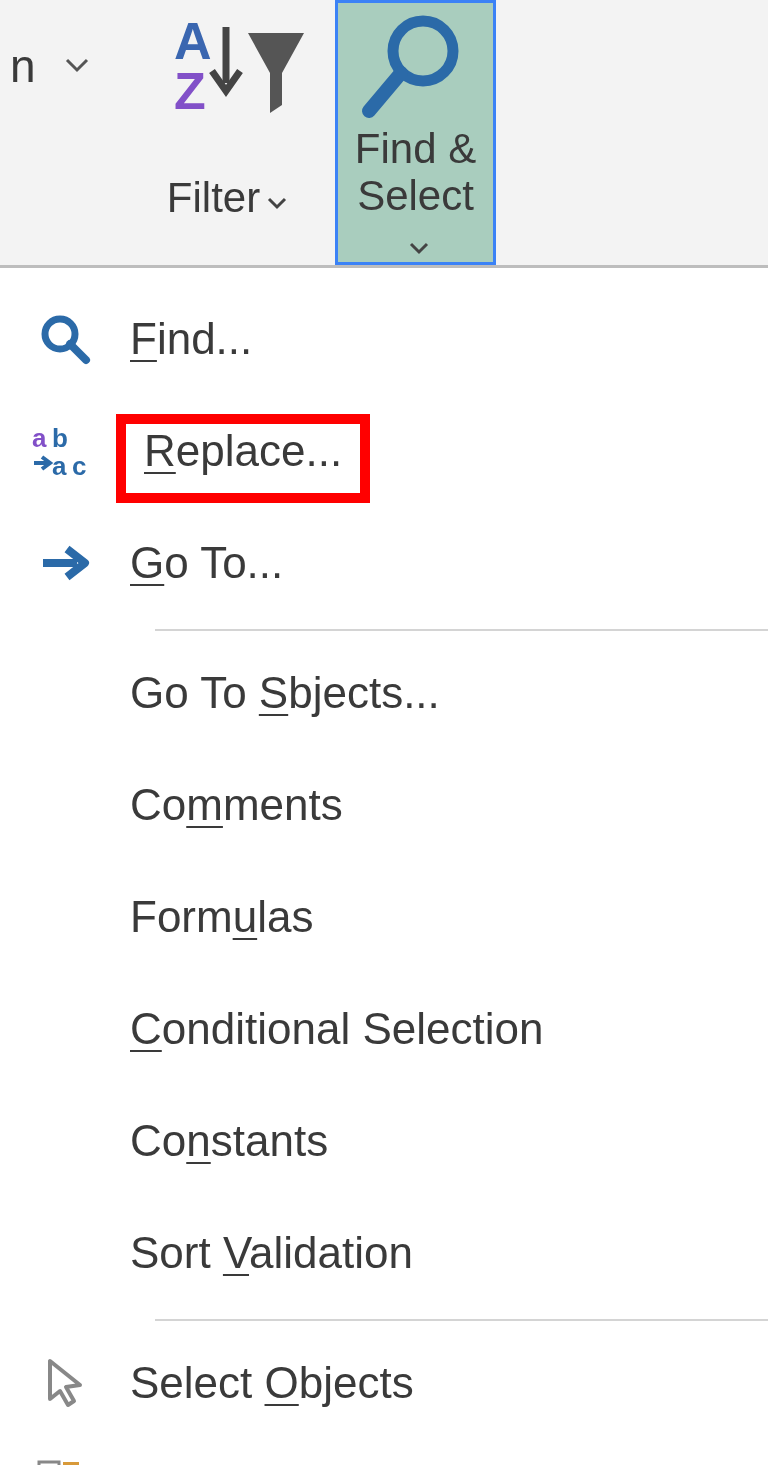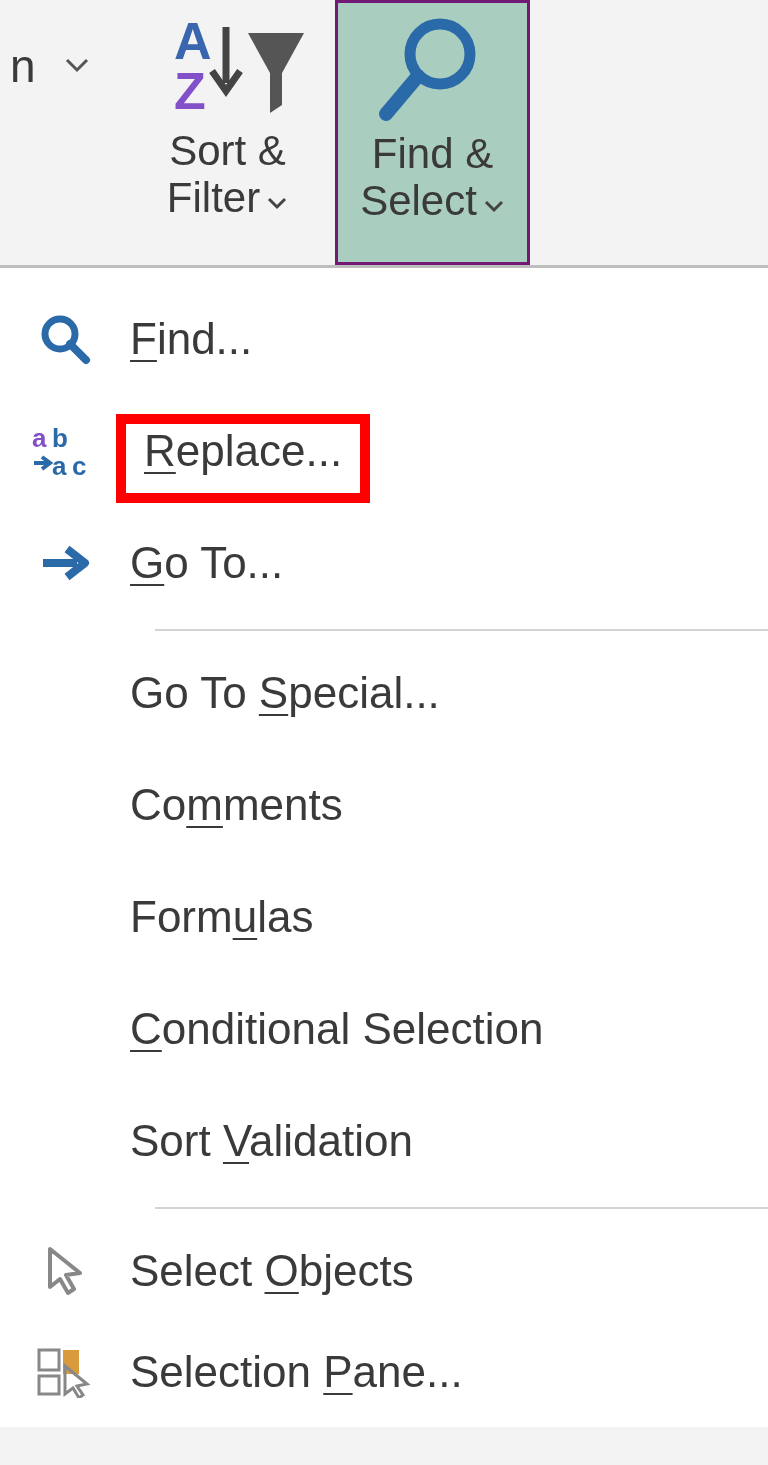--- a/index.html
+++ b/index.html
@@ -1,20 +1,20 @@
 <!DOCTYPE html>
 <html><head>
 <meta charset="utf-8">
 <style>
   html,body{margin:0;padding:0;width:768px;height:1465px;font-family:"Segoe UI",Arial,sans-serif;color:#444;background:#f3f3f3;}
   .ribbon{height:265px;display:flex;border-bottom:3px solid #bdbdbd;background:#f3f3f3;}
   .ribbon-cell{display:flex;flex-direction:column;align-items:center;justify-content:flex-start;padding:8px 10px 6px 10px;}
   .cell-left{width:100px;border-right:0px;}
   .cell-sort{width:195px;}
-  .cell-find{width:195px;background:#a9cdbe;border:3px solid #701a75;box-sizing:border-box;}
+  .cell-find{width:161px;background:#a9cdbe;border:3px solid #3b82f6;box-sizing:border-box;}
   .cell-spacer{flex:1;}
   .ribbon-icon{height:115px;display:flex;align-items:center;justify-content:center;}
   .ribbon-label{font-size:42px;line-height:1.12;text-align:center;color:#3a3a3a;padding-top:4px;font-weight:400;}
   .drop-caret{display:inline-block;margin-left:6px;}
   .menu{background:#ffffff;padding-top:15px;padding-bottom:10px;}
   .menu-item{display:flex;align-items:center;height:112px;text-align:right;}
   .menu-icon{width:130px;display:flex;justify-content:center;align-items:center;}
   .menu-text{font-size:44px;color:#3a3a3a;}
   .menu-sep{height:2px;background:#d4d4d4;margin:10px 0 6px 155px;}
   .hot{text-decoration:underline;text-underline-offset:6px;text-decoration-thickness:2px;}
@@ -45,21 +45,21 @@
         <text x="26" y="46" font-size="52" font-family="Arial" font-weight="700" fill="#3a66b0">A</text>
         <text x="26" y="96" font-size="52" font-family="Arial" font-weight="700" fill="#8250c8">Z</text>
 
         <line x1="78" y1="14" x2="78" y2="70" stroke="#444" stroke-width="7"></line>
         <polyline points="64,58 78,78 92,58" fill="none" stroke="#444" stroke-width="7"></polyline>
 
         <polygon points="100,20 156,20 134,60 134,92 122,100 122,60" fill="#555"></polygon>
       </svg>
     </div>
     <div class="ribbon-label">
-      <span>Sort &amp;</span><br>
+      <br>
       <span>Filter</span><span class="drop-caret"><svg width="22" height="18" viewBox="0 0 22 18">
             <polyline points="3,5 11,13 19,5" fill="none" stroke="#444" stroke-width="3"></polyline>
           </svg></span>
     </div>
   </div>
 
   <div class="ribbon-cell cell-find">
     <div class="ribbon-icon">
       <svg width="130" height="110" viewBox="0 0 130 110">
         <circle cx="72" cy="40" r="30" fill="none" stroke="#2b6aa8" stroke-width="11"></circle>
@@ -114,38 +114,42 @@
           <polyline points="30,6 48,20 30,34" fill="none" stroke="#2b6aa8" stroke-width="8" stroke-linejoin="round"></polyline>
         </svg>
     </div>
     <div class="menu-text"><span></span><span class="hot">G</span><span>o To...</span></div>
   </div>
 
   <div class="menu-sep"></div>
 
   <div class="menu-item">
     <div class="menu-icon"></div>
-    <div class="menu-text"><span>Go To </span><span class="hot">S</span><span>pecial...</span></div>
+    <div class="menu-text"><span>Go To </span><span class="hot">S</span><span>bjects...</span></div>
   </div>
 
   <div class="menu-item">
     <div class="menu-icon"></div>
     <div class="menu-text"><span>Co</span><span class="hot">m</span><span>ments</span></div>
   </div>
 
   <div class="menu-item">
     <div class="menu-icon"></div>
     <div class="menu-text"><span>Form</span><span class="hot">u</span><span>las</span></div>
   </div>
 
   <div class="menu-item">
     <div class="menu-icon"></div>
     <div class="menu-text"><span></span><span class="hot">C</span><span>onditional Selection</span></div>
   </div>
 
+  <div class="menu-item">
+    <div class="menu-icon"></div>
+    <div class="menu-text"><span>Co</span><span class="hot">n</span><span>stants</span></div>
+  </div>
 
   <div class="menu-item">
     <div class="menu-icon"></div>
     <div class="menu-text"><span>Sort </span><span class="hot">V</span><span>alidation</span></div>
   </div>
 
   <div class="menu-sep"></div>
 
   <div class="menu-item">
     <div class="menu-icon">

